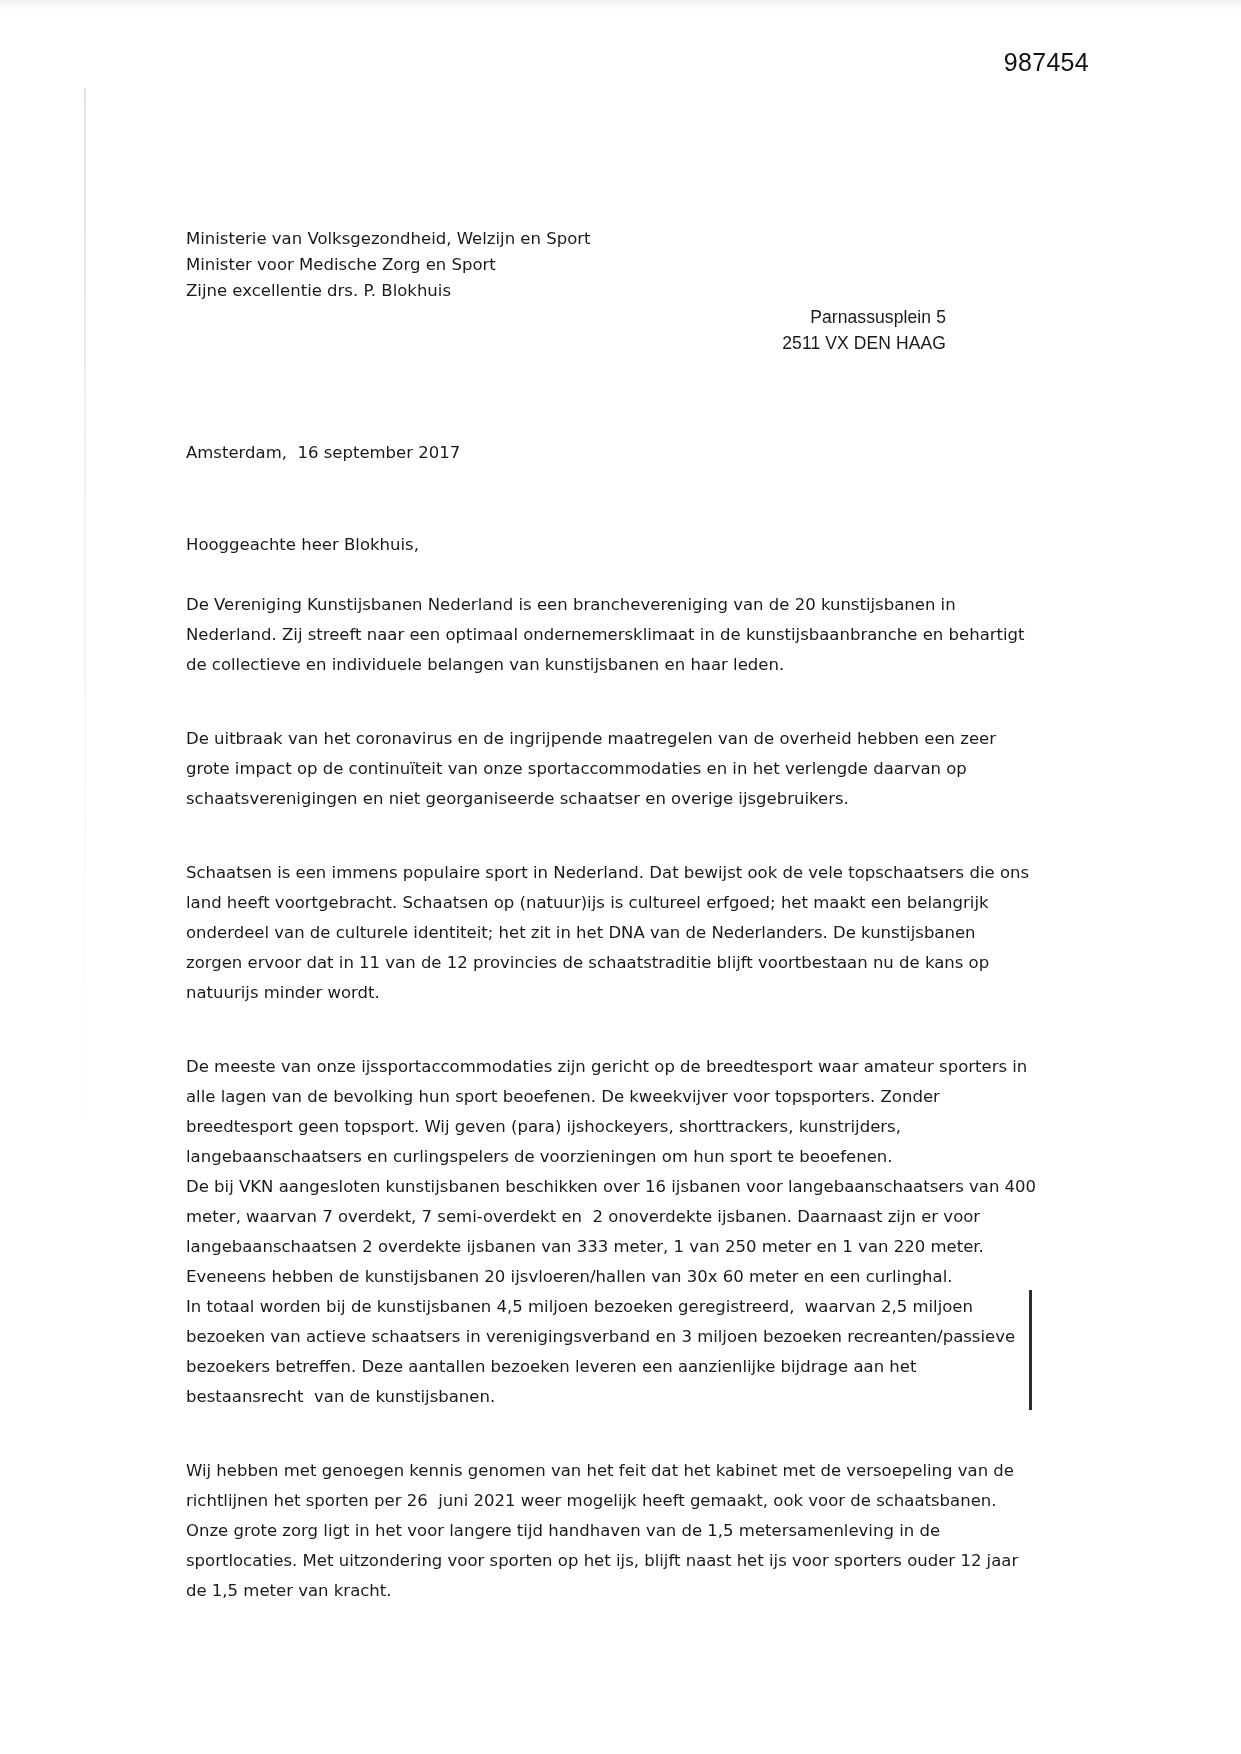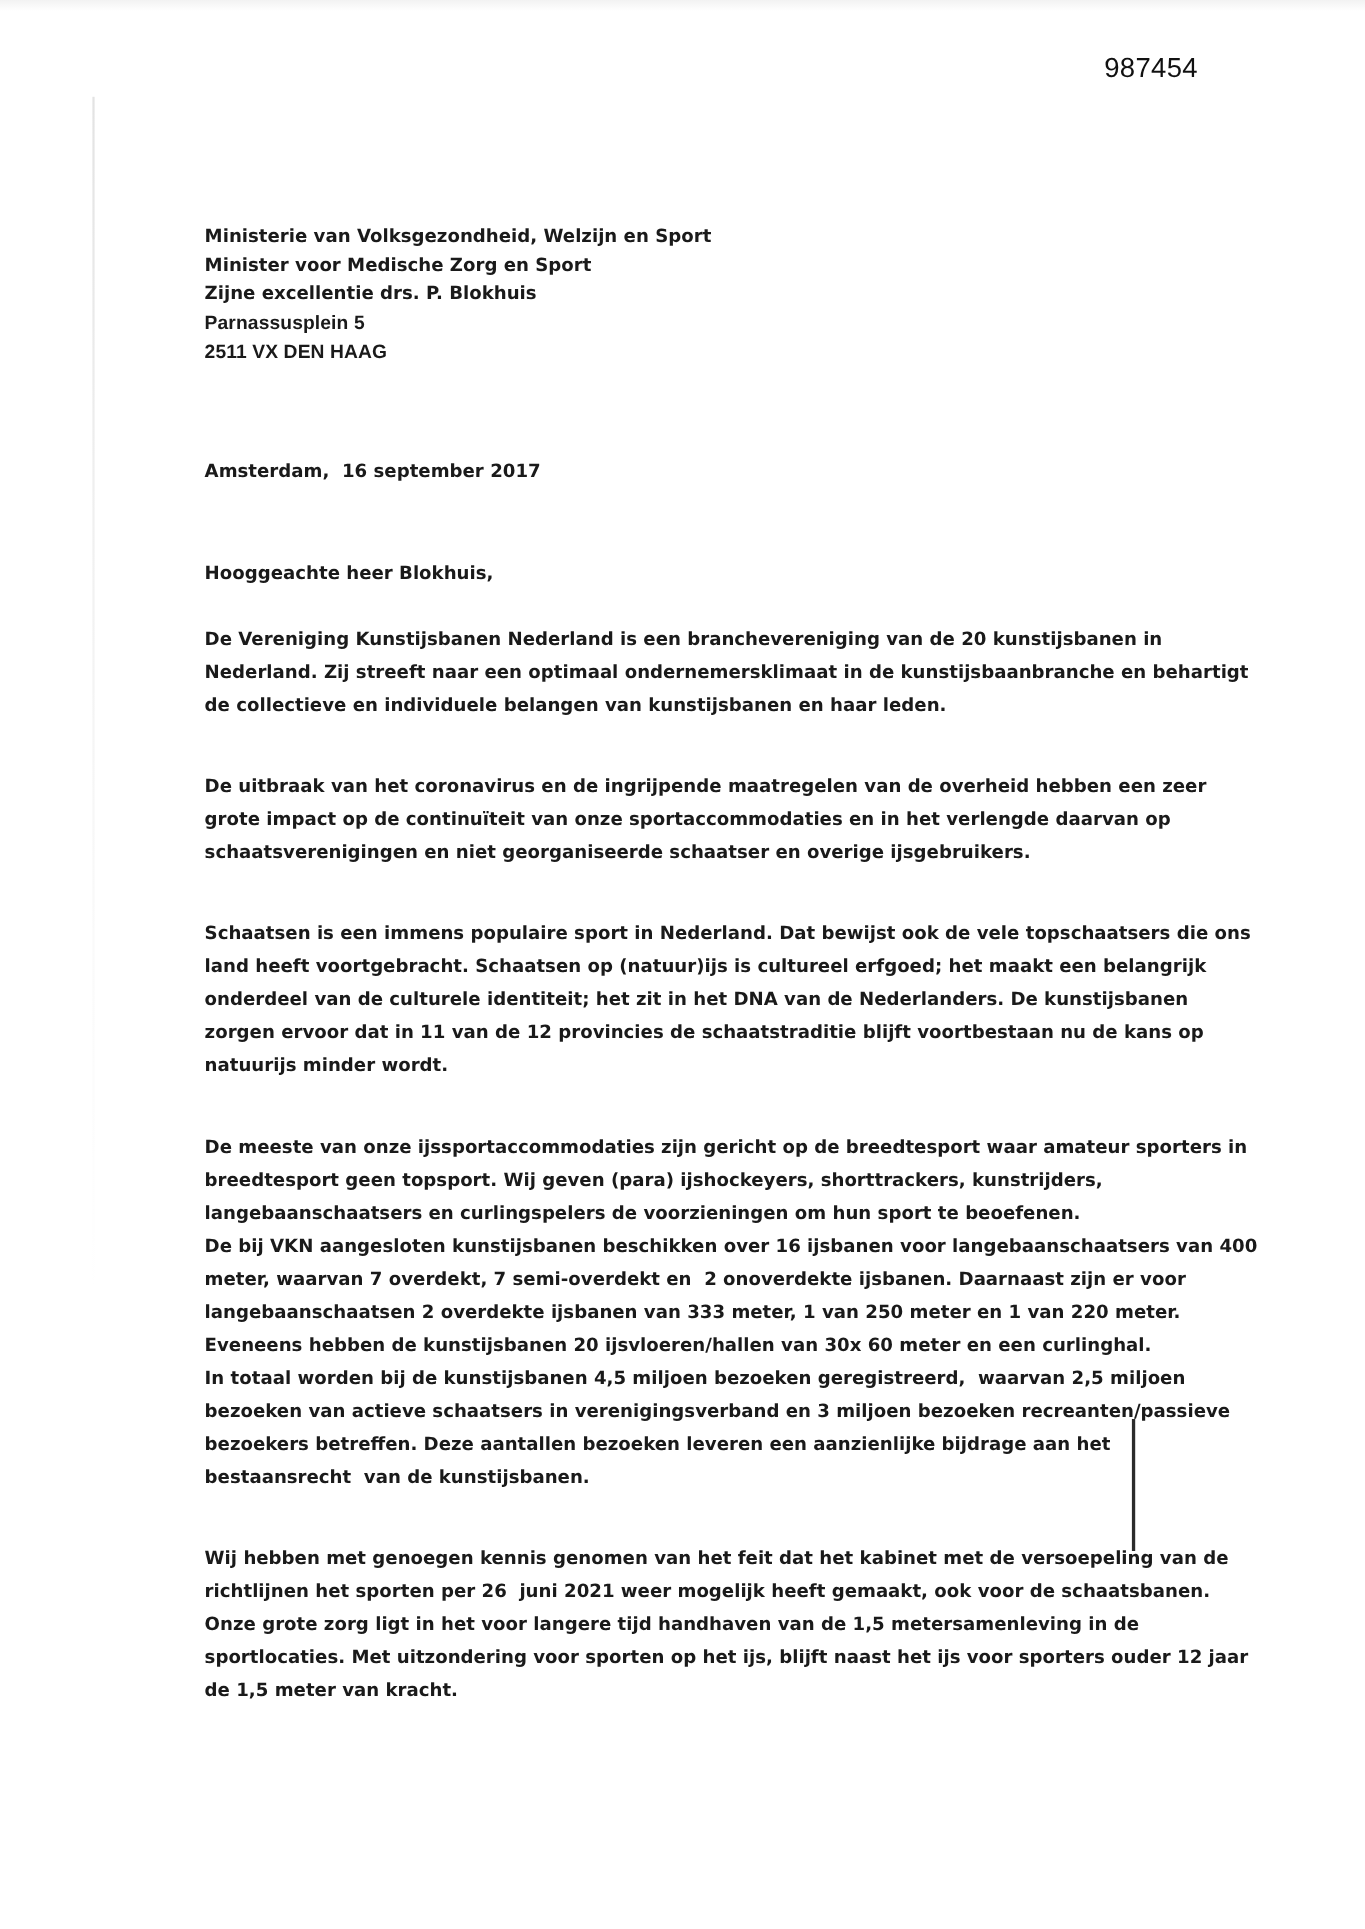--- a/index.html
+++ b/index.html
@@ -49,37 +49,37 @@
     top: 48px;
     right: 152px;
     font-size: 25px;
     color: #111111;
     letter-spacing: 0.3px;
     font-family: "Liberation Sans", sans-serif;
     white-space: nowrap;
   }
   .content {
     position: absolute;
-    top: 202px;
+    top: 226px;
     left: 186px;
     width: 760px;
-    font-weight: bold;
   }
   .addr-line {
     font-size: 16.5px;
     line-height: 26px;
     color: #1a1a1a;
     font-family: "DejaVu Sans", sans-serif;
     white-space: nowrap;
   }
   
   .addr-line.alt {
     font-family: "Liberation Sans", sans-serif;
     font-size: 17.5px;
     letter-spacing: 0.1px;
+    text-align: right;
   }
   .date-line {
     margin-top: 84px;
     font-size: 16.5px;
     line-height: 26px;
     color: #1a1a1a;
     white-space: pre;
   }
   .salutation {
     margin-top: 66px;
@@ -143,20 +143,21 @@
     <div class="para gap-big">
       <span class="l">Schaatsen is een immens populaire sport in Nederland. Dat bewijst ook de vele topschaatsers die ons</span>
       <span class="l">land heeft voortgebracht. Schaatsen op (natuur)ijs is cultureel erfgoed; het maakt een belangrijk</span>
       <span class="l">onderdeel van de culturele identiteit; het zit in het DNA van de Nederlanders. De kunstijsbanen</span>
       <span class="l">zorgen ervoor dat in 11 van de 12 provincies de schaatstraditie blijft voortbestaan nu de kans op</span>
       <span class="l">natuurijs minder wordt.</span>
     </div>
 
     <div class="para gap-big">
       <span class="l">De meeste van onze ijssportaccommodaties zijn gericht op de breedtesport waar amateur sporters in</span>
+      <span class="l">alle lagen van de bevolking hun sport beoefenen. De kweekvijver voor topsporters. Zonder</span>
       <span class="l">breedtesport geen topsport. Wij geven (para) ijshockeyers, shorttrackers, kunstrijders,</span>
       <span class="l">langebaanschaatsers en curlingspelers de voorzieningen om hun sport te beoefenen.</span>
       <span class="l">De bij VKN aangesloten kunstijsbanen beschikken over 16 ijsbanen voor langebaanschaatsers van 400</span>
       <span class="l">meter, waarvan 7 overdekt, 7 semi-overdekt en  2 onoverdekte ijsbanen. Daarnaast zijn er voor</span>
       <span class="l">langebaanschaatsen 2 overdekte ijsbanen van 333 meter, 1 van 250 meter en 1 van 220 meter.</span>
       <span class="l">Eveneens hebben de kunstijsbanen 20 ijsvloeren/hallen van 30x 60 meter en een curlinghal.</span>
       <span class="l">In totaal worden bij de kunstijsbanen 4,5 miljoen bezoeken geregistreerd,  waarvan 2,5 miljoen</span>
       <span class="l">bezoeken van actieve schaatsers in verenigingsverband en 3 miljoen bezoeken recreanten/passieve</span>
       <span class="l">bezoekers betreffen. Deze aantallen bezoeken leveren een aanzienlijke bijdrage aan het</span>
       <span class="l">bestaansrecht  van de kunstijsbanen.</span>

